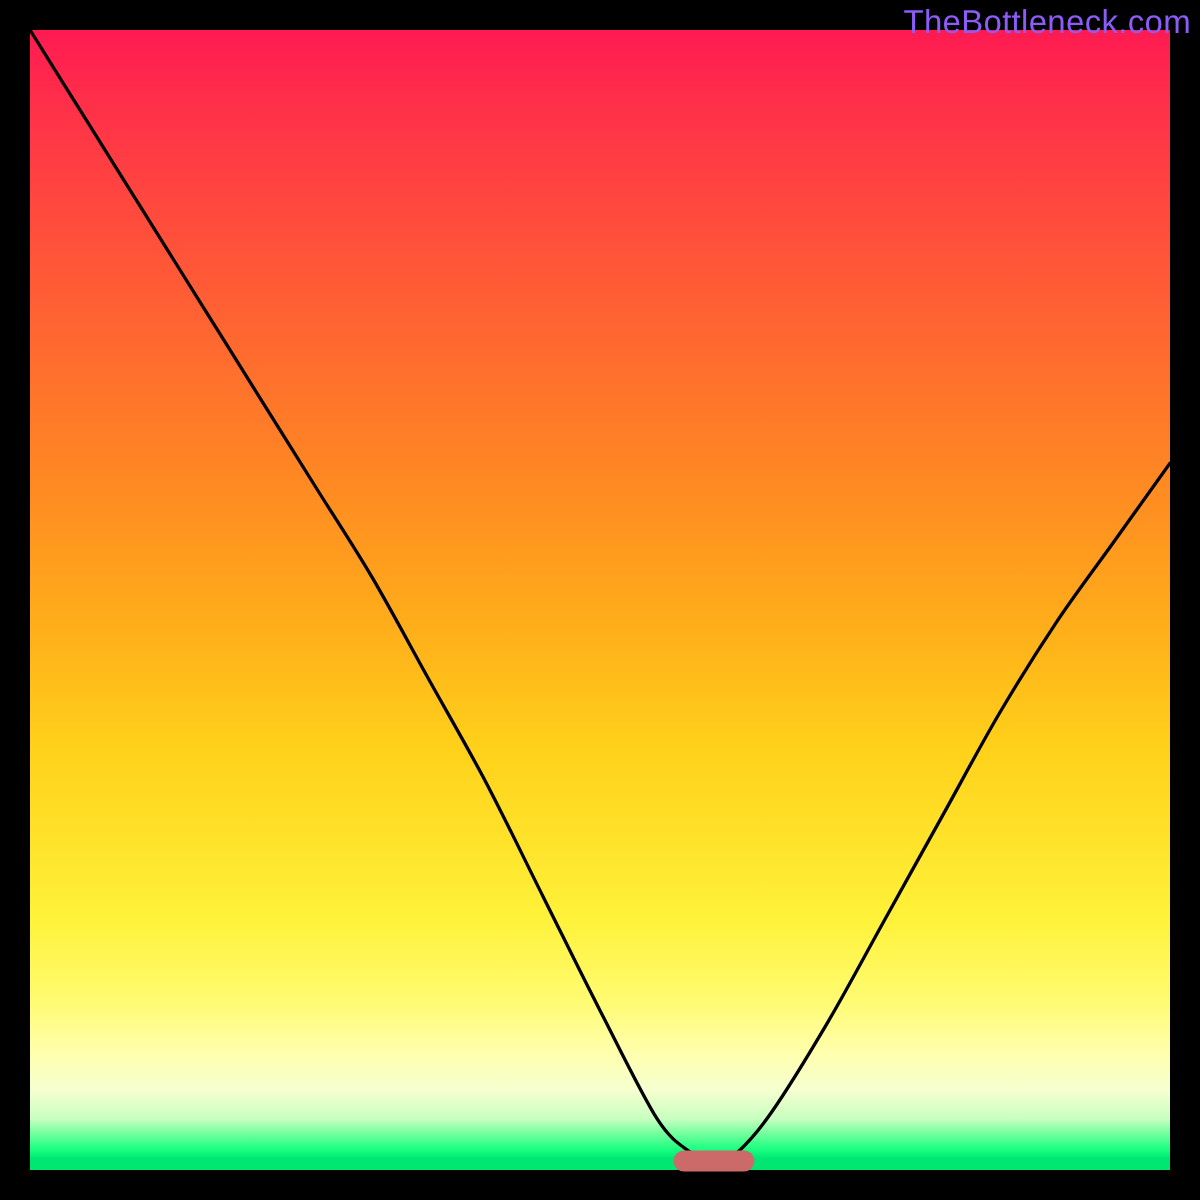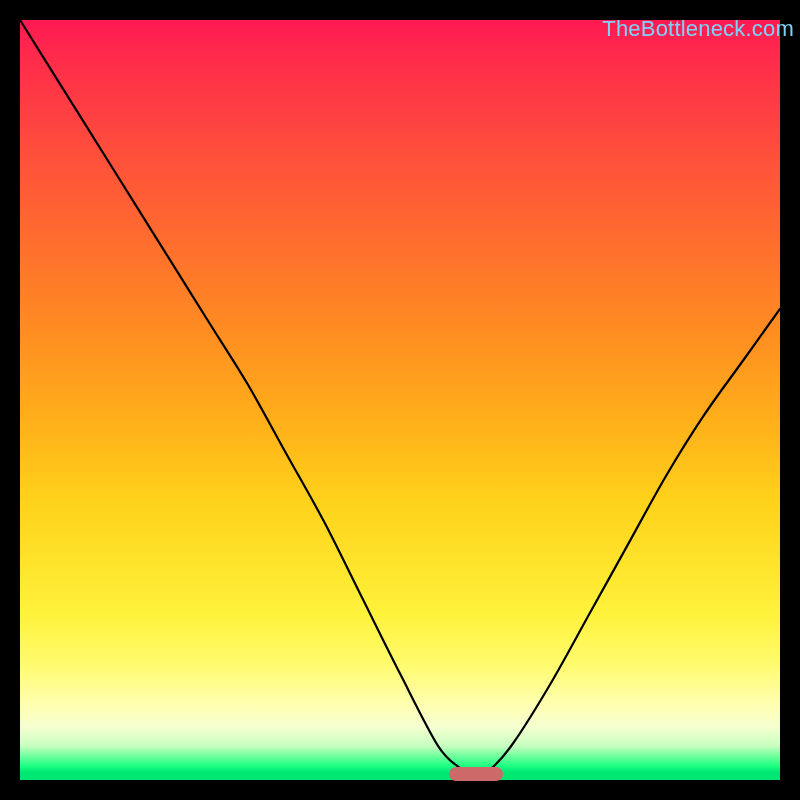--- a/index.html
+++ b/index.html
@@ -56,23 +56,23 @@
   .minimum-marker {
     position: absolute;
     width: 54px;
     height: 14px;
     border-radius: 7px;
     background: #cc6a6a;
     
   }
   .watermark {
     position: absolute;
-    top: 16px;
+    top: 2px;
     right: 6px;
-    color: #7dd3fc;
+    color: #8b5cf6;
     font-size: 22px;
     font-weight: 500;
     letter-spacing: 0.2px;
   }
 </style>
 </head>
 <body>
 
 <div class="frame">
   <div class="plot-area"></div>

